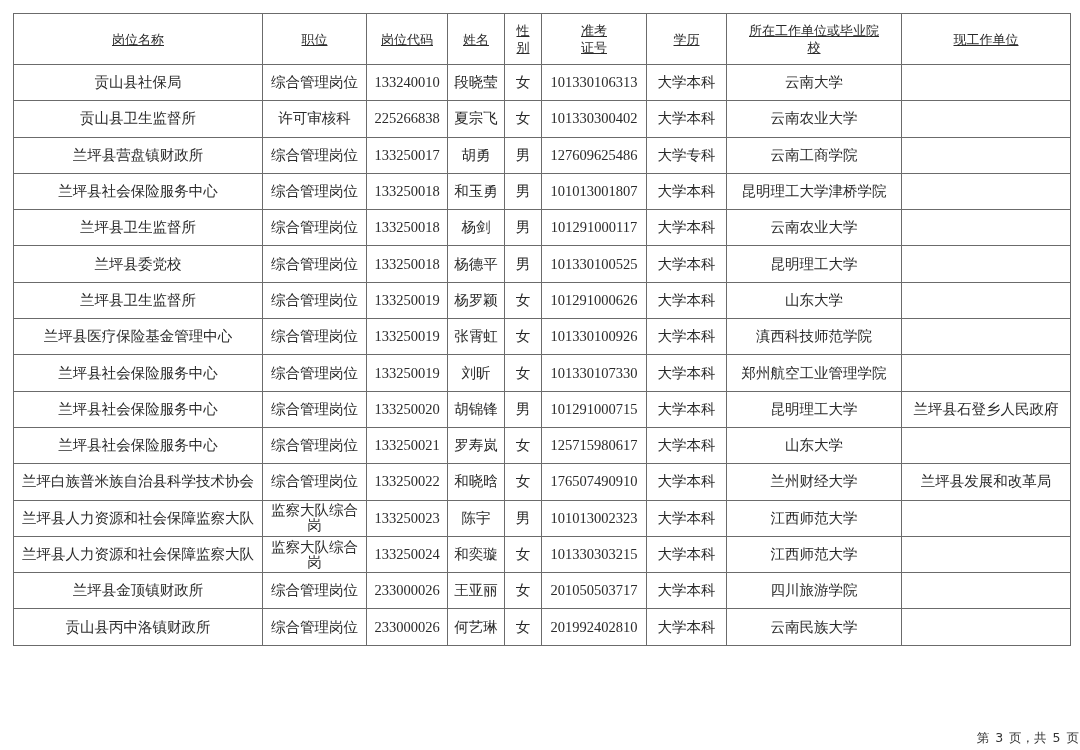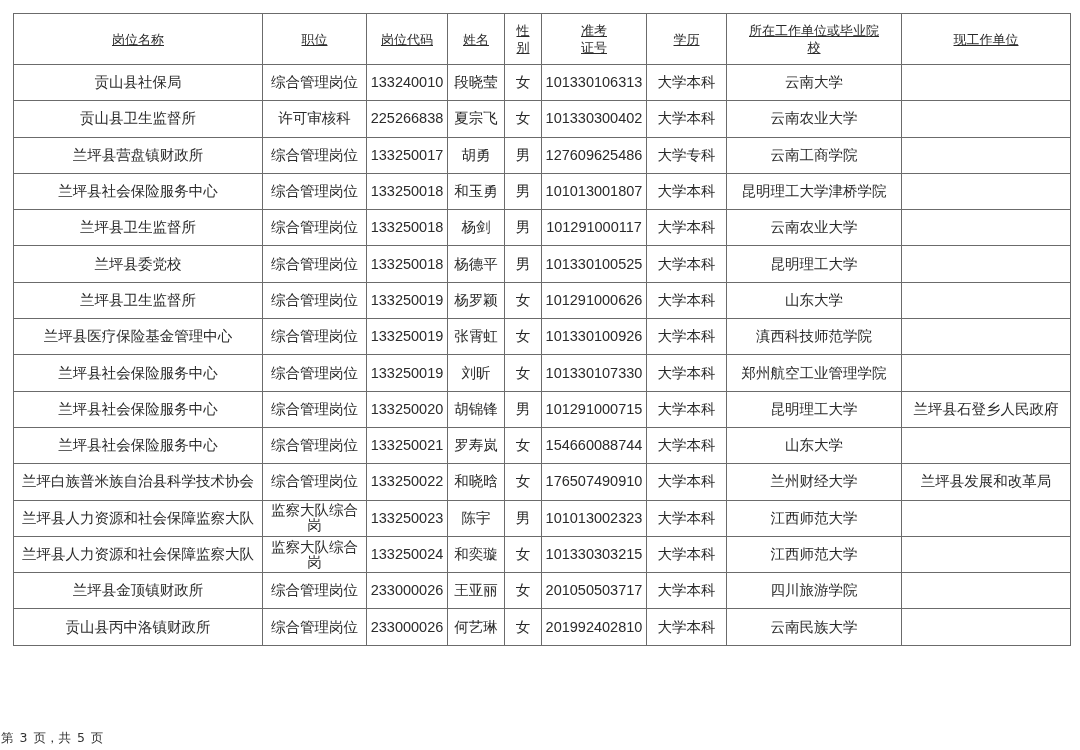--- a/index.html
+++ b/index.html
@@ -11,25 +11,25 @@
     width: 1057px;
   }
   table.roster th, table.roster td {
     border: 1.5px solid #6b6b6b;
     text-align: center; vertical-align: middle;
     padding: 0 2px; overflow: hidden;
     font-weight: normal;
   }
   table.roster th { height: 50px; font-size: 13px; line-height: 17px; text-decoration: underline; }
   table.roster td { height: 35.3px; font-size: 14.5px; line-height: 15px; }
-  td.num { font-family: Liberation Sans, sans-serif; font-size: 14px; letter-spacing: 0; }
+  td.num { font-family: Liberation Serif, serif; font-size: 14px; letter-spacing: 0; }
   td.wrap { line-height: 14px; }
   .footer {
     position: absolute; left: 0; width: 1080px; top: 730px;
-    text-align: left; font-size: 12.5px; color: #333;
+    text-align: right; font-size: 12.5px; color: #333;
   }
   .footer span { margin: 0 1px; }
 </style>
 </head>
 <body>
 
 <table class="roster">
   <colgroup>
     <col style="width:249px">
       <col style="width:104px">
@@ -164,21 +164,21 @@
         <td>大学本科</td>
         <td>昆明理工大学</td>
         <td>兰坪县石登乡人民政府</td>
       </tr>
       <tr>
         <td>兰坪县社会保险服务中心</td>
         <td>综合管理岗位</td>
         <td class="num">133250021</td>
         <td>罗寿岚</td>
         <td>女</td>
-        <td class="num">154660088744</td>
+        <td class="num">125715980617</td>
         <td>大学本科</td>
         <td>山东大学</td>
         <td></td>
       </tr>
       <tr>
         <td class="wrap">兰坪白族普米族自治县科学技术协会</td>
         <td>综合管理岗位</td>
         <td class="num">133250022</td>
         <td>和晓晗</td>
         <td>女</td>

